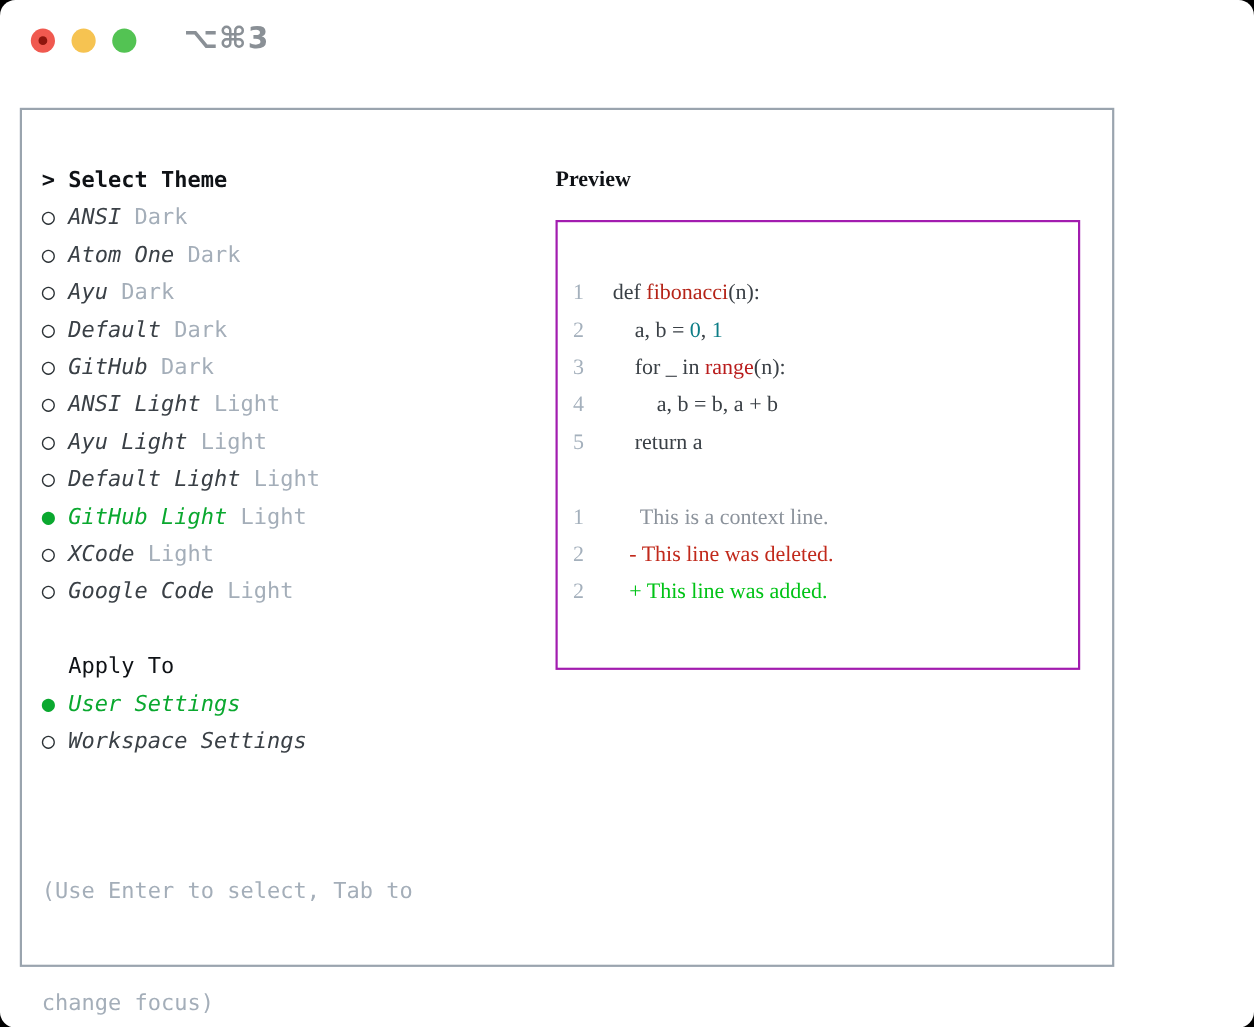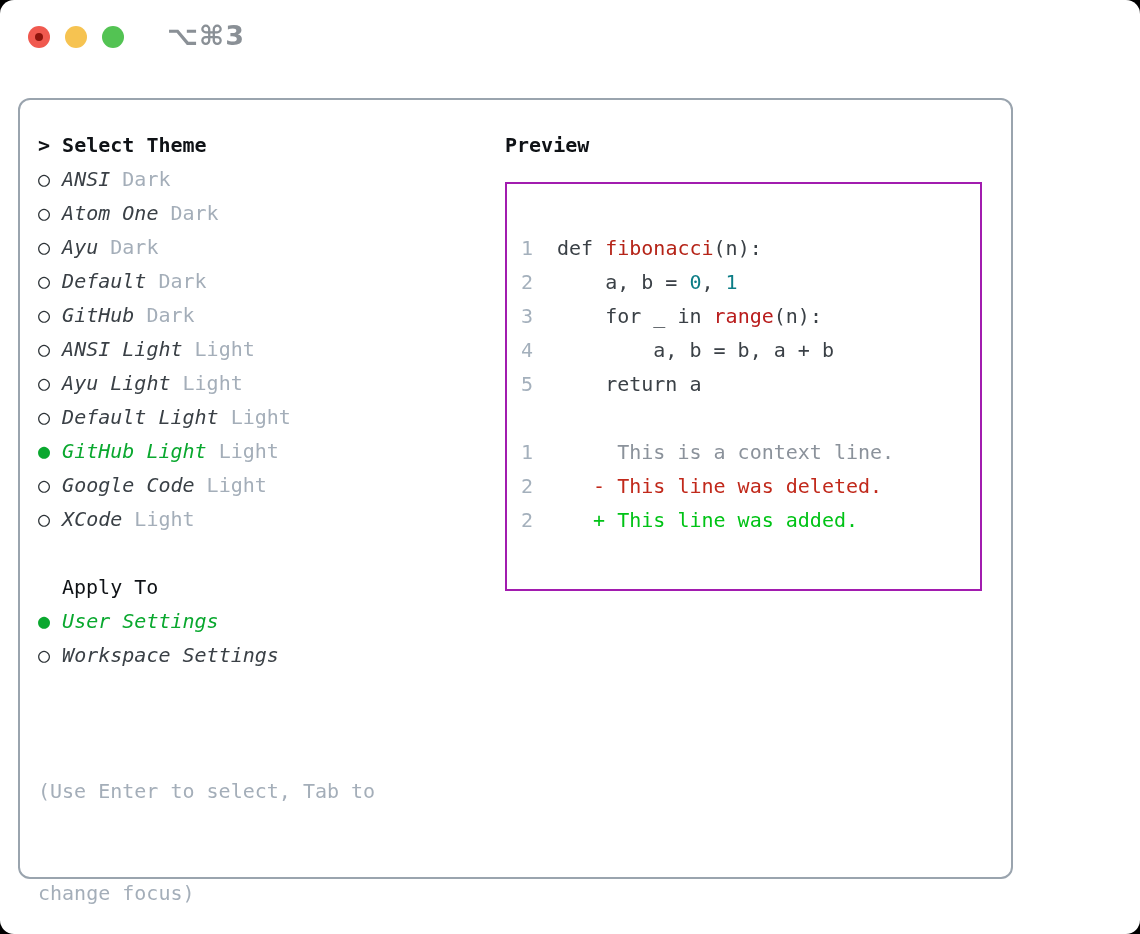--- a/index.html
+++ b/index.html
@@ -17,25 +17,25 @@
   .light-min{left:65px;background:#f6c351;}
   .light-zoom{left:102px;background:#53c353;}
   .shortcut{
     position:absolute;left:167px;top:20px;
     font-family:"DejaVu Sans",sans-serif;
     font-size:27px;font-weight:bold;color:#8a9096;letter-spacing:1px;
   }
   
   .panel{
     position:absolute;left:18px;top:98px;width:995px;height:781px;
-    box-sizing:border-box;border:2px solid #9aa4ae;border-radius:12px;
-    padding:28px 18px 0 18px;display:flex;background:#fff;
+    box-sizing:border-box;border:2px solid #9aa4ae;border-radius:0;
+    padding:46px 18px 0 18px;display:flex;background:#fff;
   }
   .left-col{flex:none;width:467px;font-size:20px;line-height:34px;}
-  .right-col{flex:1;font-size:20px;line-height:34px;}
+  .right-col{flex:1;font-size:20px;line-height:34px;font-family:Liberation Serif, serif;}
   .row{height:34px;white-space:pre;}
   .hdr-prefix,.hdr-title{font-weight:bold;color:#0f1216;}
   .bullet{color:#2c3236;}
   .tname{color:#3a4046;font-style:italic;}
   .variant{color:#a4aeb9;}
   .theme-row.selected .bullet,
   .theme-row.selected .tname,
   .apply-row.selected .bullet,
   .apply-row.selected .tname{color:#0aa82f;}
   .apply-title{height:34px;margin-top:34px;margin-left:24px;color:#0f1216;white-space:pre;}
@@ -76,22 +76,22 @@
       <div id="theme-items">
           <div class="row theme-row"><span class="bullet">○</span> <span class="tname">ANSI</span> <span class="variant">Dark</span></div>
           <div class="row theme-row"><span class="bullet">○</span> <span class="tname">Atom One</span> <span class="variant">Dark</span></div>
           <div class="row theme-row"><span class="bullet">○</span> <span class="tname">Ayu</span> <span class="variant">Dark</span></div>
           <div class="row theme-row"><span class="bullet">○</span> <span class="tname">Default</span> <span class="variant">Dark</span></div>
           <div class="row theme-row"><span class="bullet">○</span> <span class="tname">GitHub</span> <span class="variant">Dark</span></div>
           <div class="row theme-row"><span class="bullet">○</span> <span class="tname">ANSI Light</span> <span class="variant">Light</span></div>
           <div class="row theme-row"><span class="bullet">○</span> <span class="tname">Ayu Light</span> <span class="variant">Light</span></div>
           <div class="row theme-row"><span class="bullet">○</span> <span class="tname">Default Light</span> <span class="variant">Light</span></div>
           <div class="row theme-row selected"><span class="bullet">●</span> <span class="tname">GitHub Light</span> <span class="variant">Light</span></div>
+          <div class="row theme-row"><span class="bullet">○</span> <span class="tname">XCode</span> <span class="variant">Light</span></div>
           <div class="row theme-row"><span class="bullet">○</span> <span class="tname">Google Code</span> <span class="variant">Light</span></div>
-          <div class="row theme-row"><span class="bullet">○</span> <span class="tname">XCode</span> <span class="variant">Light</span></div>
         </div>
       <div class="apply-title">Apply To</div>
       <div id="apply-items">
           <div class="row apply-row selected"><span class="bullet">●</span> <span class="tname">User Settings</span></div>
           <div class="row apply-row"><span class="bullet">○</span> <span class="tname">Workspace Settings</span></div>
         </div>
       <div class="help">
         <div>(Use Enter to select, Tab to</div>
         <div>change focus)</div>
       </div>

